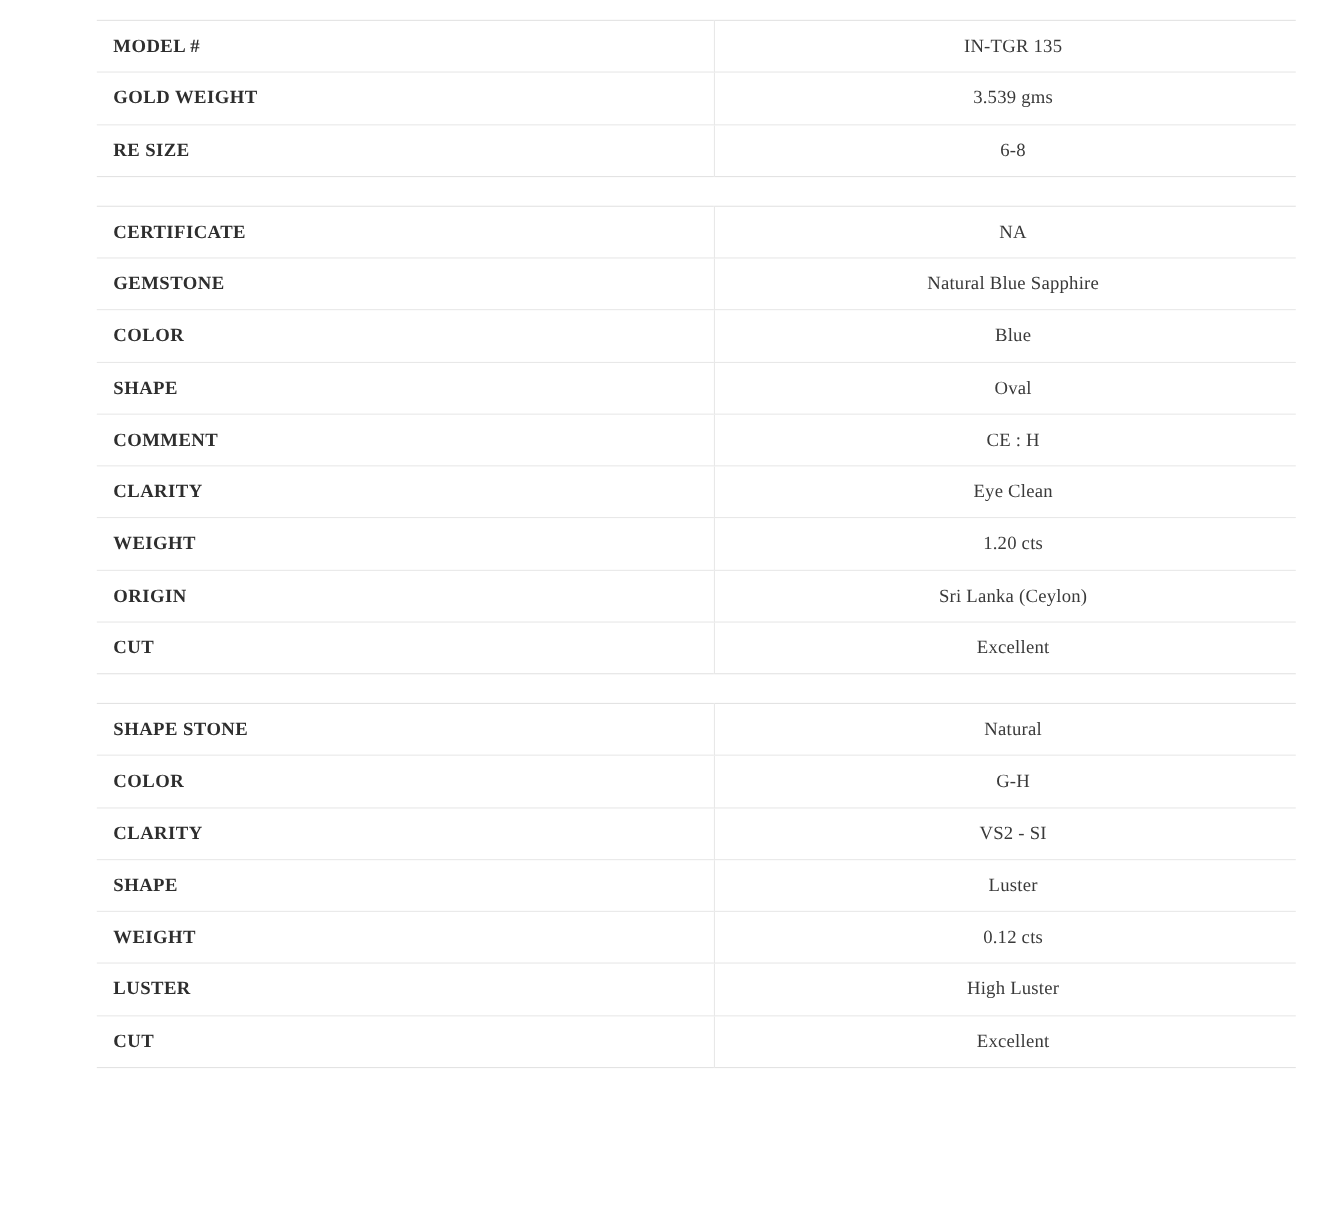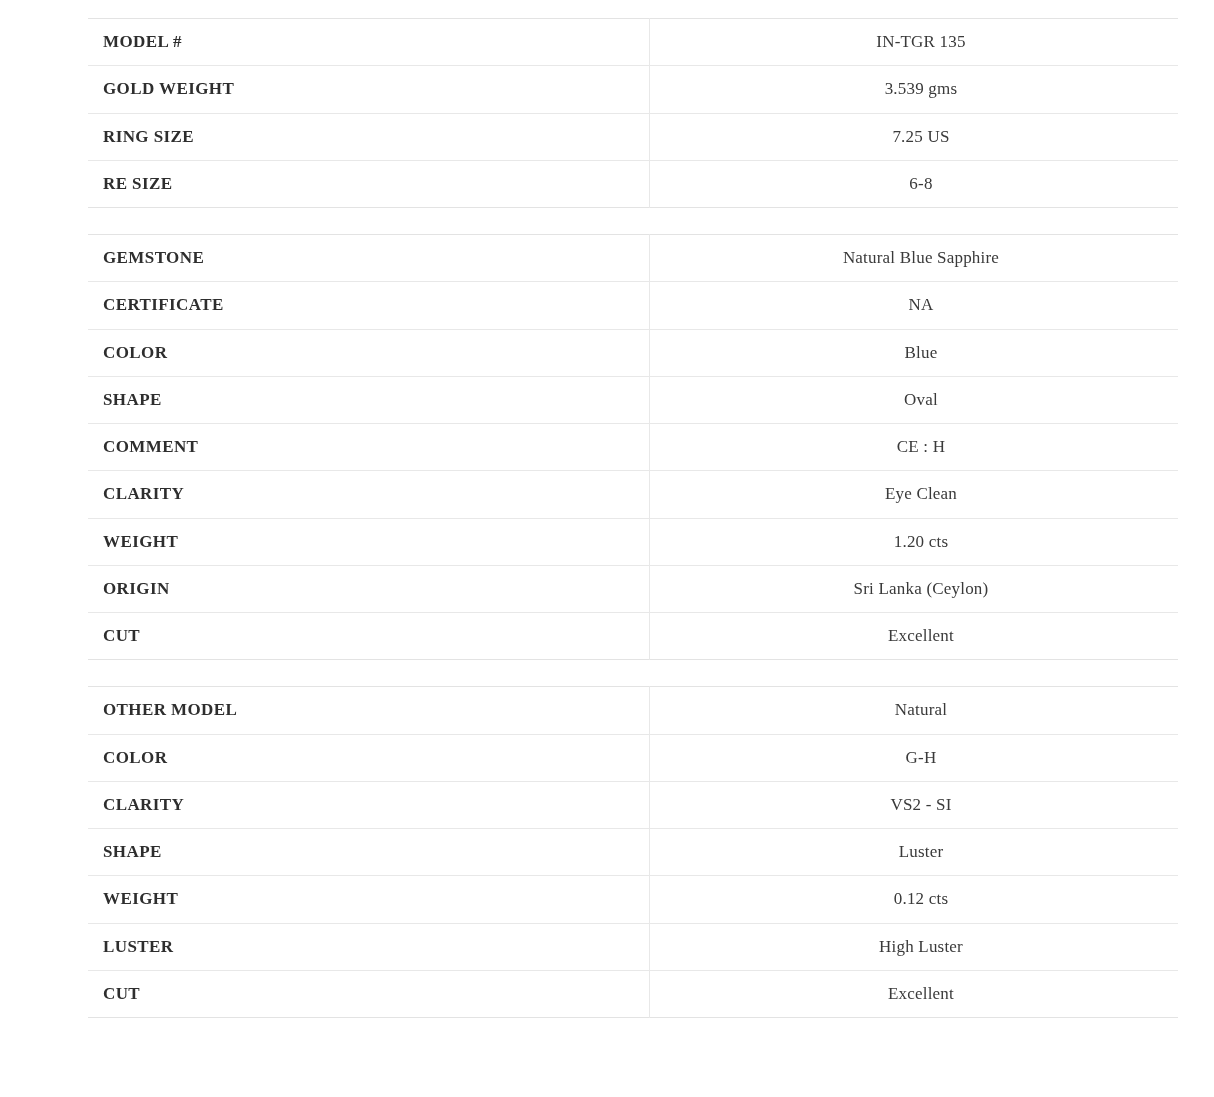--- a/index.html
+++ b/index.html
@@ -67,39 +67,35 @@
     <tbody>
       <tr>
         <td class="label">MODEL #</td>
         <td class="value">IN-TGR 135</td>
       </tr>
       <tr>
         <td class="label">GOLD WEIGHT</td>
         <td class="value">3.539 gms</td>
       </tr>
       <tr>
-        <td class="label">RING SIZE</td>
-        <td class="value">7.25 US</td>
-      </tr>
-      <tr>
         <td class="label">RE SIZE</td>
         <td class="value">6-8</td>
       </tr>
     </tbody>
   </table>
 
   <table class="spec-table">
     <tbody>
       <tr>
+        <td class="label">CERTIFICATE</td>
+        <td class="value">NA</td>
+      </tr>
+      <tr>
         <td class="label">GEMSTONE</td>
         <td class="value">Natural Blue Sapphire</td>
-      </tr>
-      <tr>
-        <td class="label">CERTIFICATE</td>
-        <td class="value">NA</td>
       </tr>
       <tr>
         <td class="label">COLOR</td>
         <td class="value">Blue</td>
       </tr>
       <tr>
         <td class="label">SHAPE</td>
         <td class="value">Oval</td>
       </tr>
       <tr>
@@ -121,21 +117,21 @@
       <tr>
         <td class="label">CUT</td>
         <td class="value">Excellent</td>
       </tr>
     </tbody>
   </table>
 
   <table class="spec-table">
     <tbody>
       <tr>
-        <td class="label">OTHER MODEL</td>
+        <td class="label">SHAPE STONE</td>
         <td class="value">Natural</td>
       </tr>
       <tr>
         <td class="label">COLOR</td>
         <td class="value">G-H</td>
       </tr>
       <tr>
         <td class="label">CLARITY</td>
         <td class="value">VS2 - SI</td>
       </tr>

